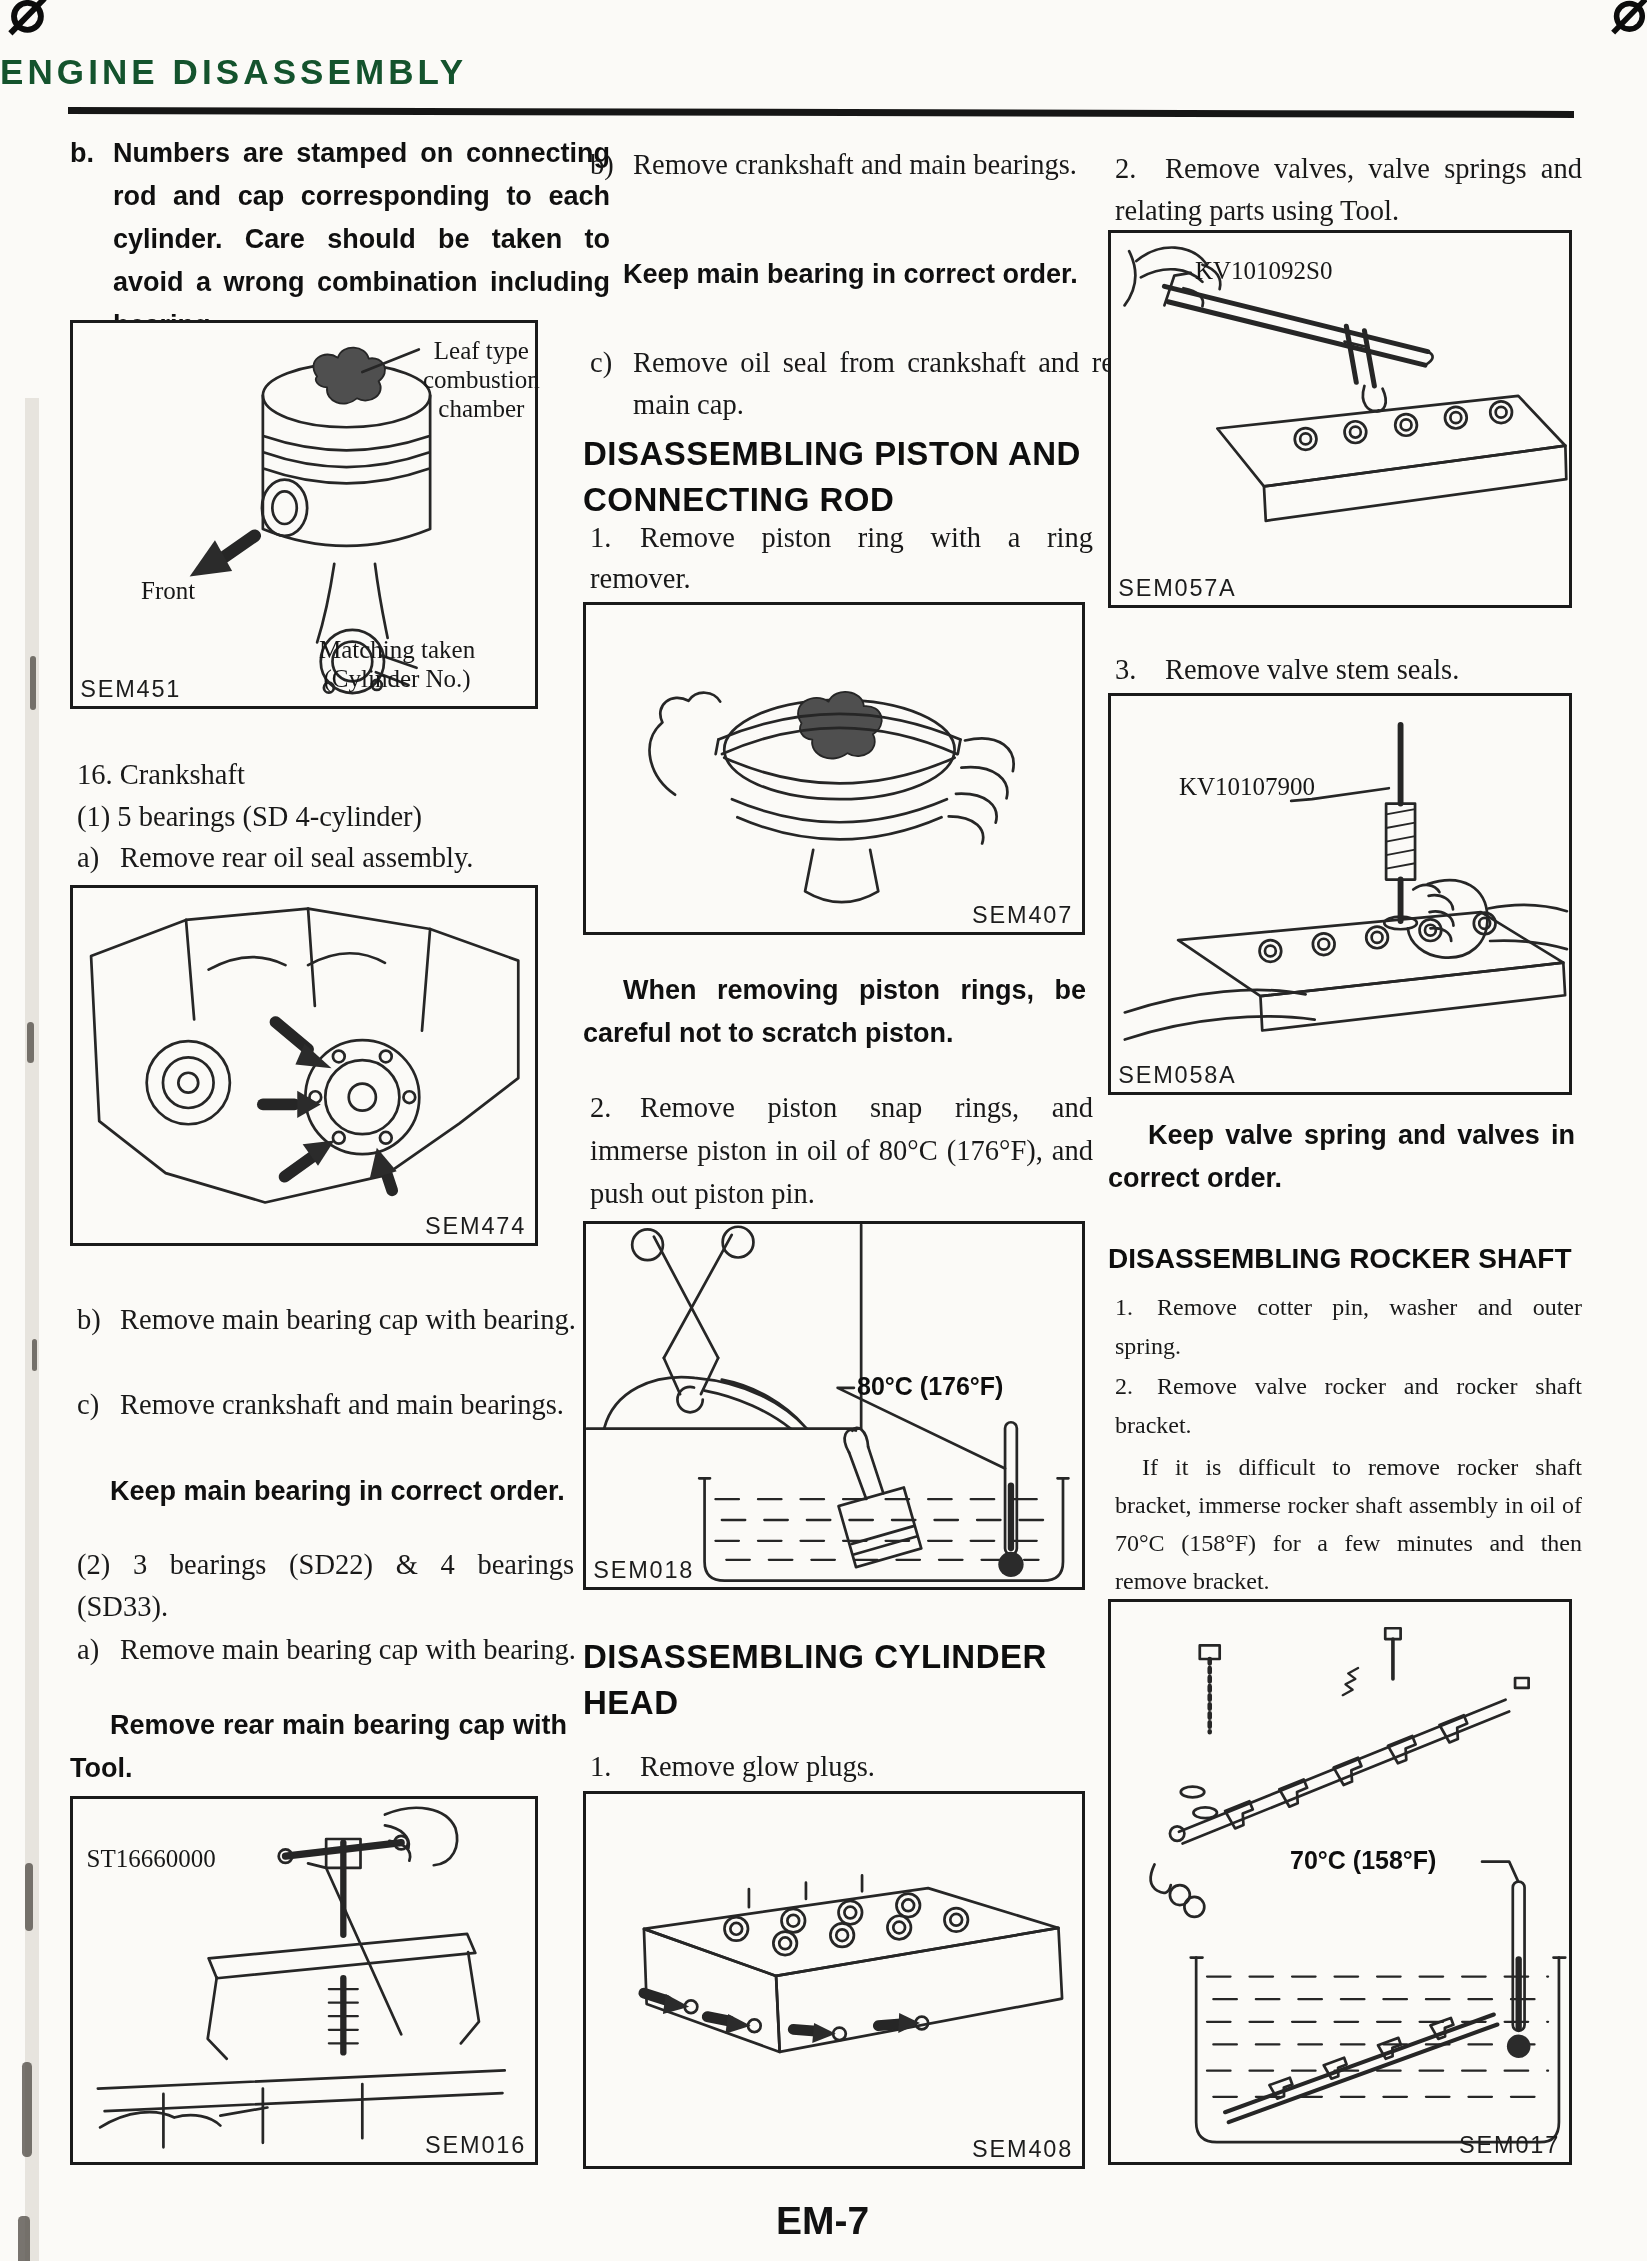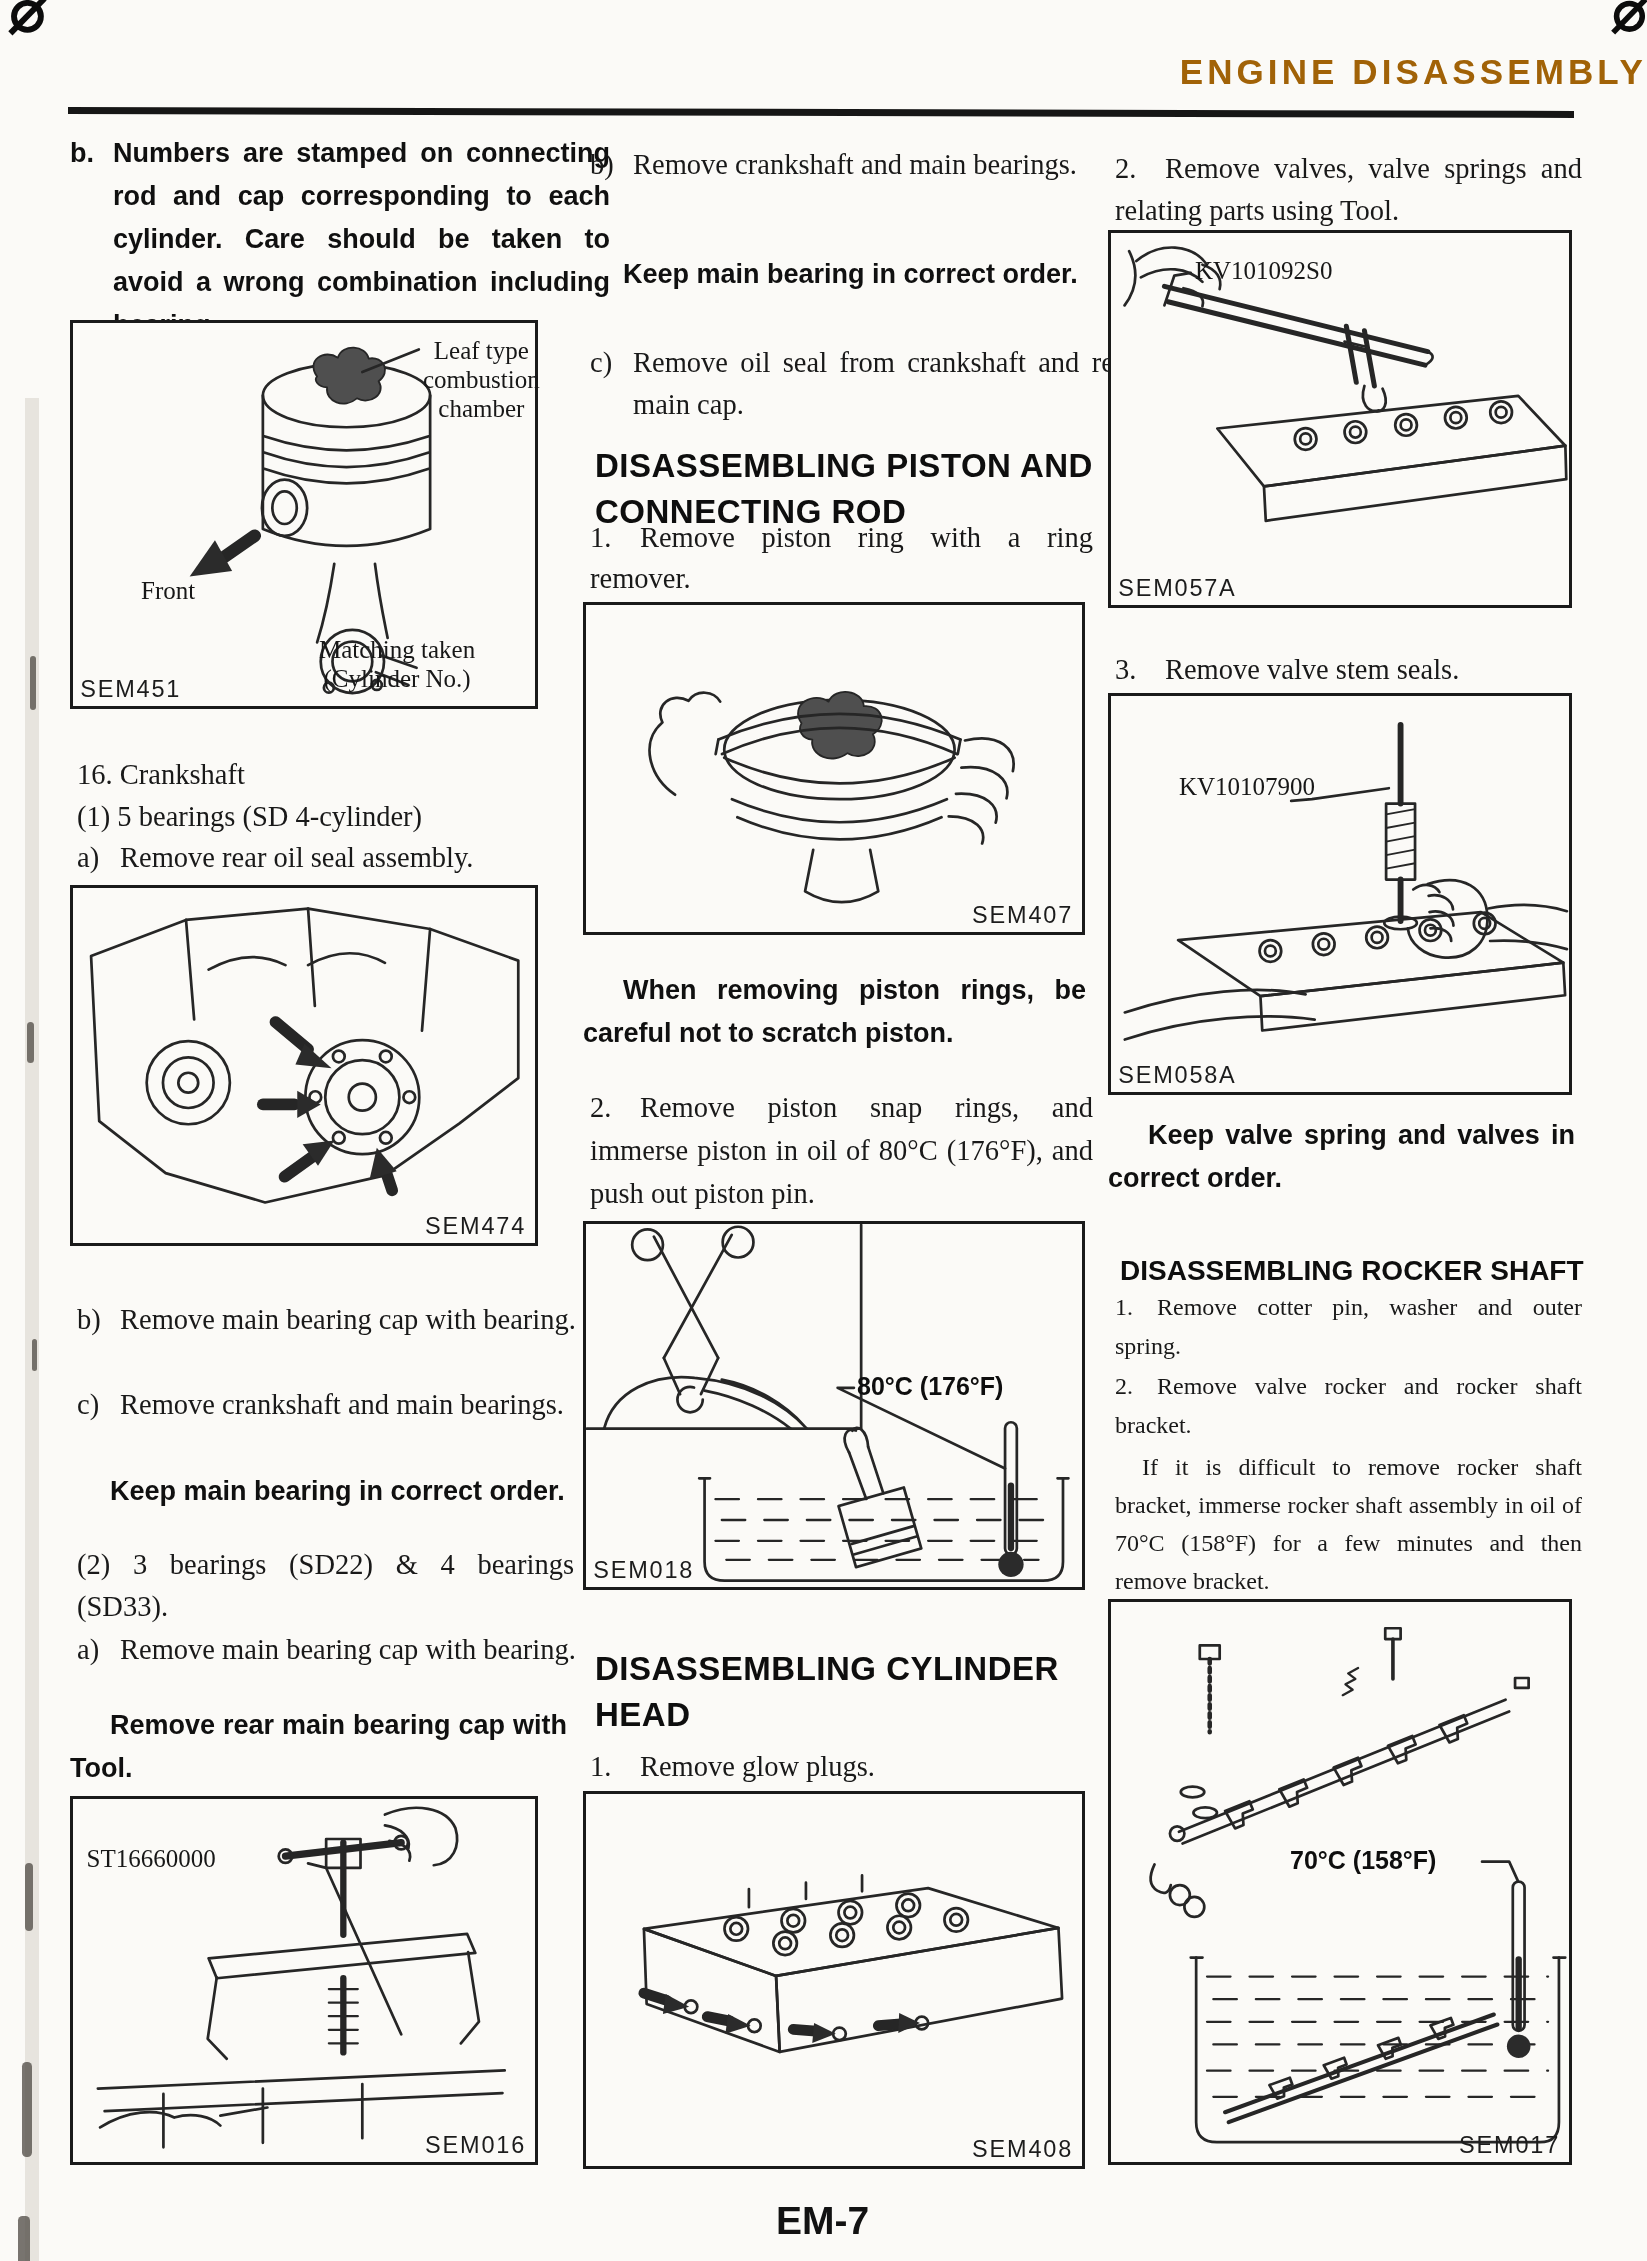--- a/index.html
+++ b/index.html
@@ -5,22 +5,22 @@
   html,body{margin:0;padding:0;background:#e8e6e1;}
   .page{position:relative;width:1647px;height:2329px;background:#fbfaf7;overflow:hidden;
         font-family:"Liberation Serif",serif;color:#1c1c1c;}
   .abs{position:absolute;}
   .txt{font:400 28.5px/42px "Liberation Serif",serif;color:#191919;text-align:justify;margin:7px;}
   .rt{font-size:24px;line-height:39px;}
   .note{font:700 27px/43px "Liberation Sans",sans-serif;color:#101010;text-align:justify;margin:0;}
   .ind{text-indent:40px;}
   .hang{padding-left:43px;}
   .mk{display:inline-block;width:43px;margin-left:-43px;}
-  .h2{font:700 33px/46px "Liberation Sans",sans-serif;letter-spacing:0.5px;color:#0e0e0e;margin:12px;}
-  .hdr{font:700 35px/41px "Liberation Sans",sans-serif;letter-spacing:4.1px;color:#a16207;text-align:right;}
+  .h2{font:700 33px/46px "Liberation Sans",sans-serif;letter-spacing:0.5px;color:#0e0e0e;margin:0;}
+  .hdr{font:700 35px/41px "Liberation Sans",sans-serif;letter-spacing:4.1px;color:#14532d;text-align:left;}
   .rule{background:#161616;}
   .fig{position:absolute;border:3.6px solid #1a1a1a;background:#fbfaf7;margin:0;}
   .art{position:absolute;left:0;top:0;width:100%;height:100%;}
   .art path,.art line,.art circle,.art ellipse,.art rect,.art polyline,.art polygon
       {stroke:#262626;fill:none;stroke-width:6;stroke-linecap:round;stroke-linejoin:round;}
   .art .fill{fill:#2b2b2b;stroke:none;}
   .art .dark{fill:#4f4f4f;stroke:#262626;stroke-width:4;}
   .art .dash{stroke-dasharray:52 42;stroke-width:5;}
   .flabel{position:absolute;font:400 25px/29px "Liberation Serif",serif;white-space:pre-line;color:#171717;text-align:center;}
   .blabel{position:absolute;font:700 25px/29px "Liberation Sans",sans-serif;color:#0e0e0e;white-space:nowrap;}

